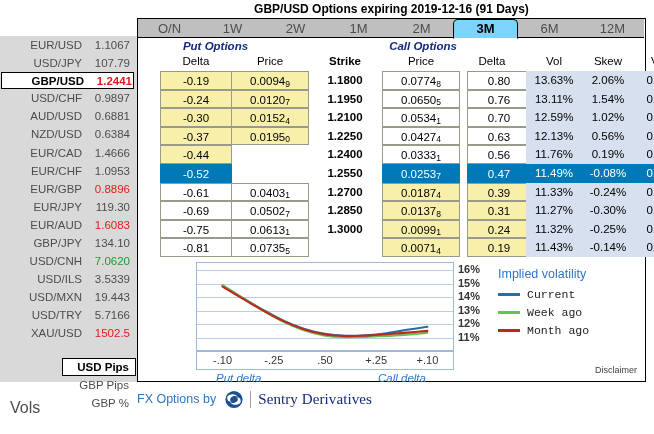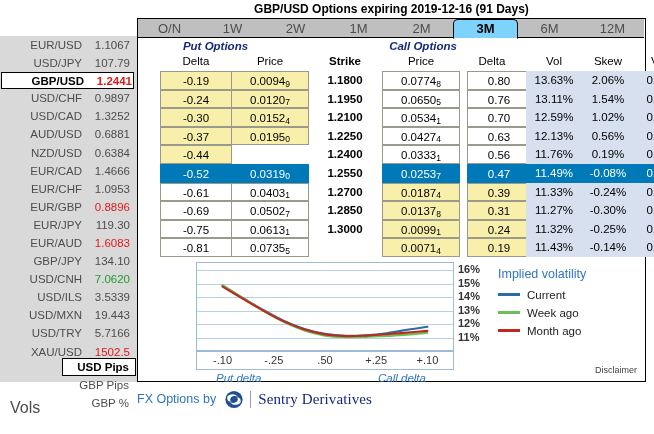--- a/index.html
+++ b/index.html
@@ -189,24 +189,20 @@
         </div>
         <div class="rate-row sel">
           <span class="pair">GBP/USD</span>
           <span class="val red">1.2441</span>
         </div>
         <div class="rate-row">
           <span class="pair">USD/CHF</span>
           <span class="val grey">0.9897</span>
         </div>
         <div class="rate-row">
-          <span class="pair">USD/CAD</span>
-          <span class="val grey">1.3252</span>
-        </div>
-        <div class="rate-row">
           <span class="pair">AUD/USD</span>
           <span class="val grey">0.6881</span>
         </div>
         <div class="rate-row">
           <span class="pair">NZD/USD</span>
           <span class="val grey">0.6384</span>
         </div>
         <div class="rate-row">
           <span class="pair">EUR/CAD</span>
           <span class="val grey">1.4666</span>
@@ -346,21 +342,20 @@
           <div class="cell c-delta-p yellow">-0.44</div>
           <div class="cell c-strike">1.2400</div>
           <div class="cell c-price-c white">0.0333<span class="sub">1</span></div>
           <div class="cell c-delta-c white">0.56</div>
           <div class="cell c-vol">11.76%</div>
           <div class="cell c-skew">0.19%</div>
           <div class="cell c-vega">0.0024</div>
         </div>
         <div class="row">
           <div class="cell c-delta-p hl">-0.52</div>
-          <div class="cell c-price-p hl">0.0319<span class="sub">0</span></div>
           <div class="cell c-strike">1.2550</div>
           <div class="cell c-price-c hl">0.0253<span class="sub">7</span></div>
           <div class="cell c-delta-c hl">0.47</div>
           <div class="cell c-vol hl-blue">11.49%</div>
           <div class="cell c-skew hl-blue">-0.08%</div>
           <div class="cell c-vega hl-blue">0.0025</div>
         </div>
         <div class="row">
           <div class="cell c-delta-p white">-0.61</div>
           <div class="cell c-price-p white">0.0403<span class="sub">1</span></div>
@@ -434,21 +429,21 @@
           <div class="yt" style="top: 41.8px;">13%</div>
           <div class="yt" style="top: 55.4px;">12%</div>
           <div class="yt" style="top: 69px;">11%</div>
         </div>
     </div>
     <div class="axcap" style="left:78px;top:353px;font-style:italic;">Put delta</div>
     <div class="axcap" style="left:240px;top:353px;">Call delta</div>
 
     <div class="legend">
       <div class="lgtitle">Implied volatility</div>
-      <div id="legend-host" style="margin-top: 4px;">
+      <div id="legend-host" style="margin-top: 4px; font-family: Liberation Mono, monospace;">
           <div class="lgitem">
             <span class="swatch" style="background: rgb(43, 108, 163);"></span>
             <span class="lgtext">Current</span>
           </div>
           <div class="lgitem">
             <span class="swatch" style="background: rgb(106, 191, 85);"></span>
             <span class="lgtext">Week ago</span>
           </div>
           <div class="lgitem">
             <span class="swatch" style="background: rgb(192, 40, 28);"></span>

